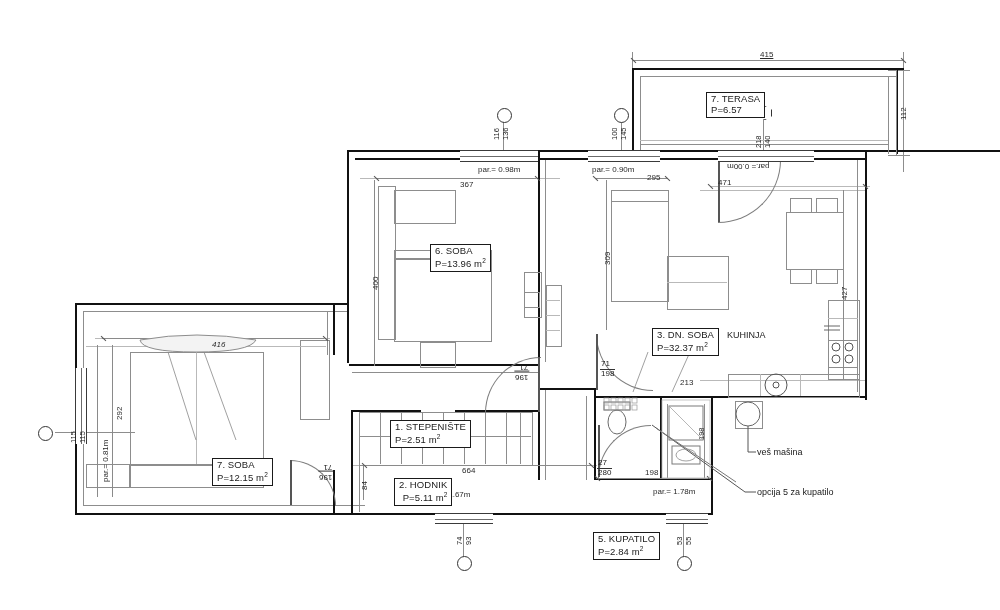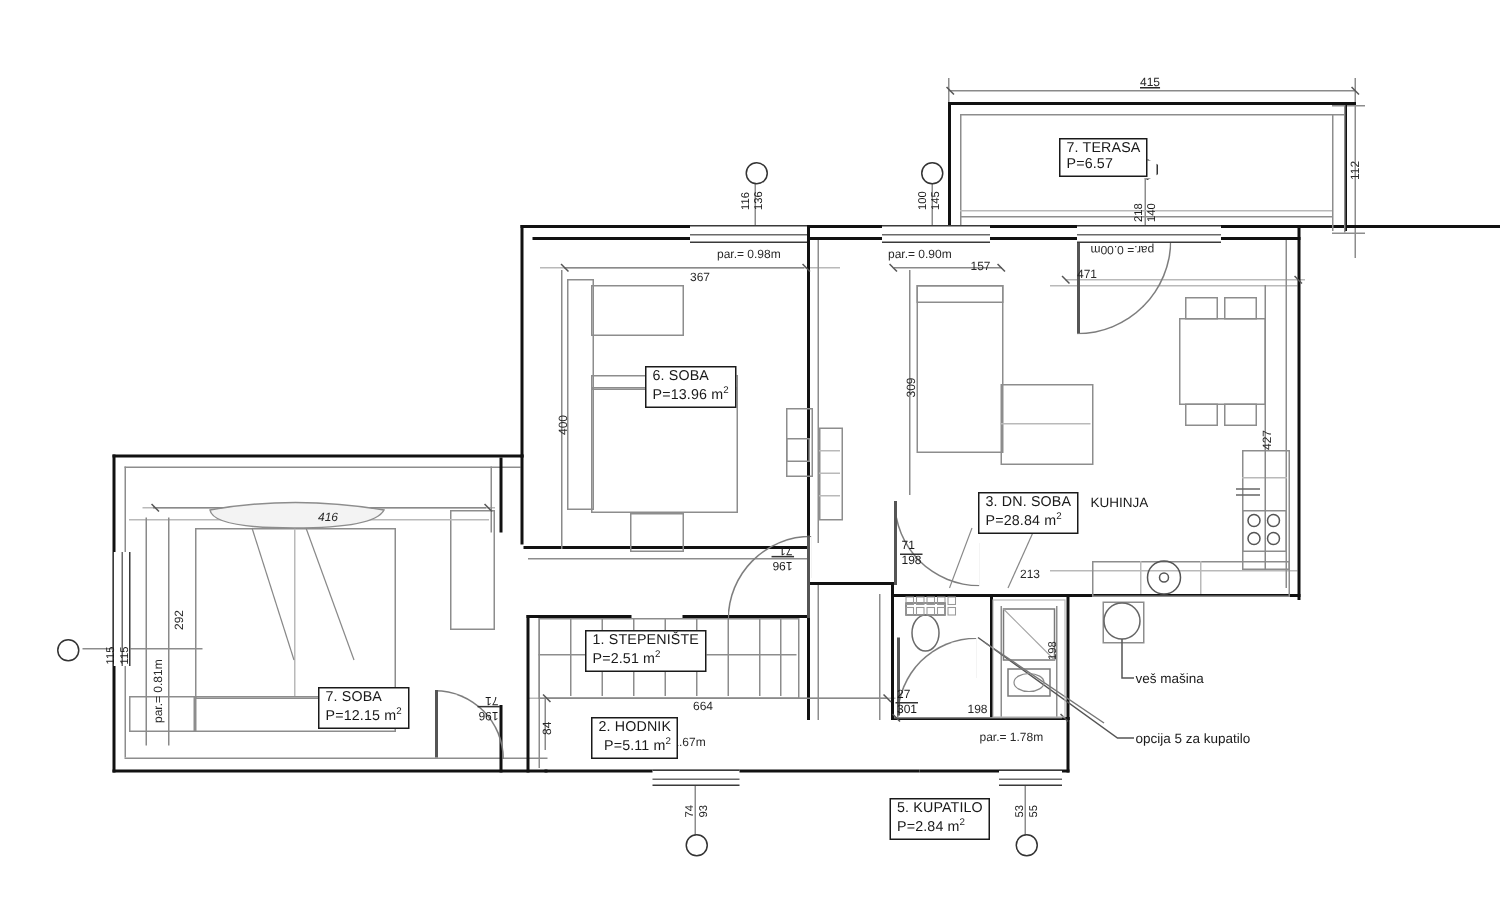--- a/index.html
+++ b/index.html
@@ -302,21 +302,21 @@
     <span class="l2"><span>P=2.51   m</span><sup>2</sup></span>
   </div>
 
   <div class="label" style="left:394px;top:478px;text-align:right;">
     <span>2. HODNIK</span>
     <span class="l2"><span>P=5.11   m</span><sup>2</sup></span>
   </div>
 
   <div class="label" style="left:652px;top:328px;">
     <span>3. DN. SOBA</span>
-    <span class="l2"><span>P=28.84 m</span><sup>2</sup></span>
+    <span class="l2"><span>P=32.37 m</span><sup>2</sup></span>
   </div>
   <div class="freetext" style="left:727px;top:330px;">KUHINJA</div>
 
   <div class="label" style="left:706px;top:92px;">
     <span>7. TERASA</span>
     <span class="l2"><span>P=6.57</span></span>
   </div>
 
   <div class="label" style="left:593px;top:532px;">
     <span>5. KUPATILO</span>
@@ -340,21 +340,21 @@
   <div class="dim" style="left:592px;top:165px;">par.= 0.90m</div>
   <div class="dim rot180" style="left:727px;top:162px;">par.= 0.00m</div>
   <div class="dim rot90" style="left:101px;top:482px;">par.= 0.81m</div>
   <div class="dim" style="left:428px;top:490px;">par.= 1.67m</div>
   <div class="dim" style="left:653px;top:487px;">par.= 1.78m</div>
 
   <div class="dim" style="left:760px;top:50px;text-decoration:underline;">415</div>
   <div class="dim rot90" style="left:899px;top:120px;">112</div>
   <div class="dim" style="left:460px;top:180px;">367</div>
   <div class="dim rot90" style="left:371px;top:290px;">400</div>
-  <div class="dim" style="left:647px;top:173px;">157</div>
+  <div class="dim" style="left:647px;top:173px;">295</div>
   <div class="dim" style="left:718px;top:178px;">471</div>
   <div class="dim rot90" style="left:603px;top:265px;">309</div>
   <div class="dim rot90" style="left:840px;top:300px;">427</div>
   <div class="dim" style="left:680px;top:378px;">213</div>
   <div class="dim" style="left:645px;top:468px;">198</div>
   <div class="dim" style="left:462px;top:466px;">664</div>
   <div class="dim rot90" style="left:360px;top:490px;">84</div>
   <div class="dim" style="left:212px;top:340px;font-style:italic;">416</div>
   <div class="dim rot90" style="left:115px;top:420px;">292</div>
 
@@ -384,21 +384,21 @@
     <span class="d">198</span>
   </div>
 
   <div class="tagh rot180" style="left:318px;top:462px;">
     <span class="u">196</span>
     <span class="d">71</span>
   </div>
 
   <div class="tagh" style="left:597px;top:459px;">
     <span class="u">27</span>
-    <span class="d">301</span>
+    <span class="d">280</span>
   </div>
 
   <div class="tagv rot90" style="left:456px;top:545px;">74</div>
   <div class="tagv rot90" style="left:465px;top:545px;">93</div>
   <div class="circ" style="left:457px;top:556px;"></div>
 
   <div class="tagv rot90" style="left:676px;top:545px;">53</div>
   <div class="tagv rot90" style="left:685px;top:545px;">55</div>
   <div class="circ" style="left:677px;top:556px;"></div>
 

